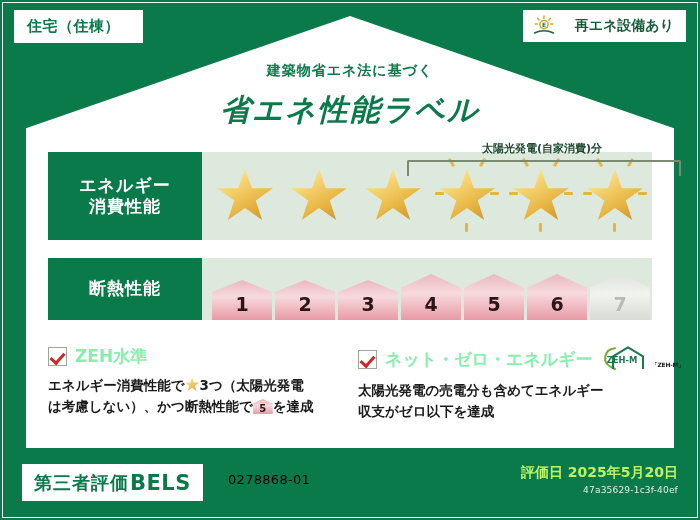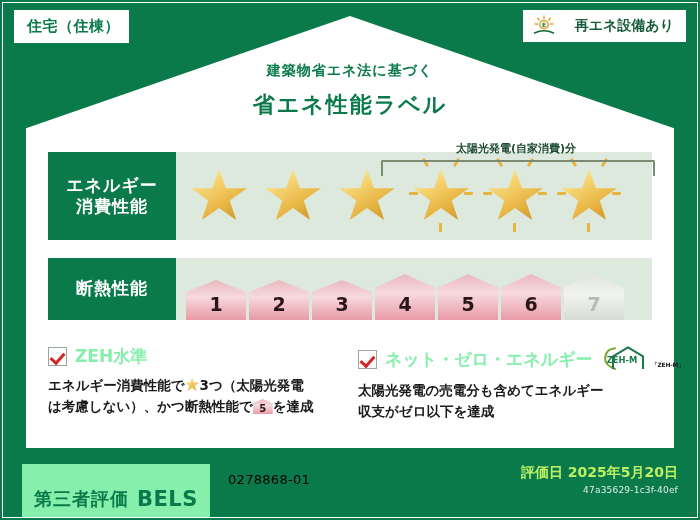--- a/index.html
+++ b/index.html
@@ -30,21 +30,21 @@
     left:26px;top:16px;
     width:648px;height:432px;
     background:#ffffff;
     clip-path:polygon(50% 0%, 100% 26%, 100% 100%, 0% 100%, 0% 26%);
   }
 
   
   #type-tag{
     position:absolute;left:14px;top:10px;
     background:#ffffff;
-    padding:6px 9px 7px 13px;
+    padding:6px 23px 7px 13px;
     z-index:6;
   }
   #type-tag span{
     color:#0b7a4b;
     font-weight:bold;
     font-size:15px;
     letter-spacing:0.5px;
     white-space:nowrap;
   }
 
@@ -63,34 +63,34 @@
   
   #title-block{
     position:absolute;left:0;right:0;top:62px;
     text-align:center;z-index:5;
   }
   #title-sub{
     color:#0b7a4b;font-weight:bold;font-size:14px;letter-spacing:1px;
     margin-bottom:10px;
   }
   #title-main{
-    color:#0b7a4b;font-weight:bold;font-size:22px;letter-spacing:2px;
+    color:#0b7a4b;font-weight:bold;font-size:30px;letter-spacing:2px;font-style:italic;
   }
 
   
   .metric-row{
     position:absolute;
     display:flex;align-items:stretch;
     z-index:5;
   }
   #row-energy{ left:48px;top:152px;width:604px;height:88px; }
   #row-insul { left:48px;top:258px;width:604px;height:62px; }
 
   .metric-label{
-    width:128px;
+    width:154px;
     background:#0b7a4b;
     display:flex;align-items:center;justify-content:center;
     color:#ffffff;font-weight:bold;font-size:17px;
     line-height:1.25;text-align:center;letter-spacing:1px;
   }
   .metric-value{
     flex:1;
     background:#dde9dc;
     position:relative;
     display:flex;align-items:center;
@@ -216,22 +216,22 @@
     font-size:6px;color:#1d1d1d;font-weight:bold;letter-spacing:-0.2px;
     align-self:flex-end;padding-bottom:3px;white-space:nowrap;
   }
 
   
   #footer{
     position:absolute;left:0;right:0;bottom:0;height:66px;z-index:5;
   }
   #bels-box{
     position:absolute;left:22px;top:10px;
-    background:#86efac;padding:23px 12px 6px 12px;
-    display:flex;align-items:center;gap:8px;
+    background:#ffffff;padding:7px 12px 6px 12px;
+    display:flex;align-items:center;gap:1px;
   }
   #bels-label{color:#0b7a4b;font-weight:bold;font-size:18px;letter-spacing:1px;}
   #bels-word{color:#0b7a4b;font-weight:bold;font-size:21px;letter-spacing:0.5px;}
   #bels-id{
     position:absolute;left:228px;top:18px;
     color:#000000;font-size:13px;letter-spacing:0.3px;
   }
   #eval-date{
     position:absolute;right:22px;top:10px;
     color:#bef264;font-weight:bold;font-size:14px;white-space:nowrap;

